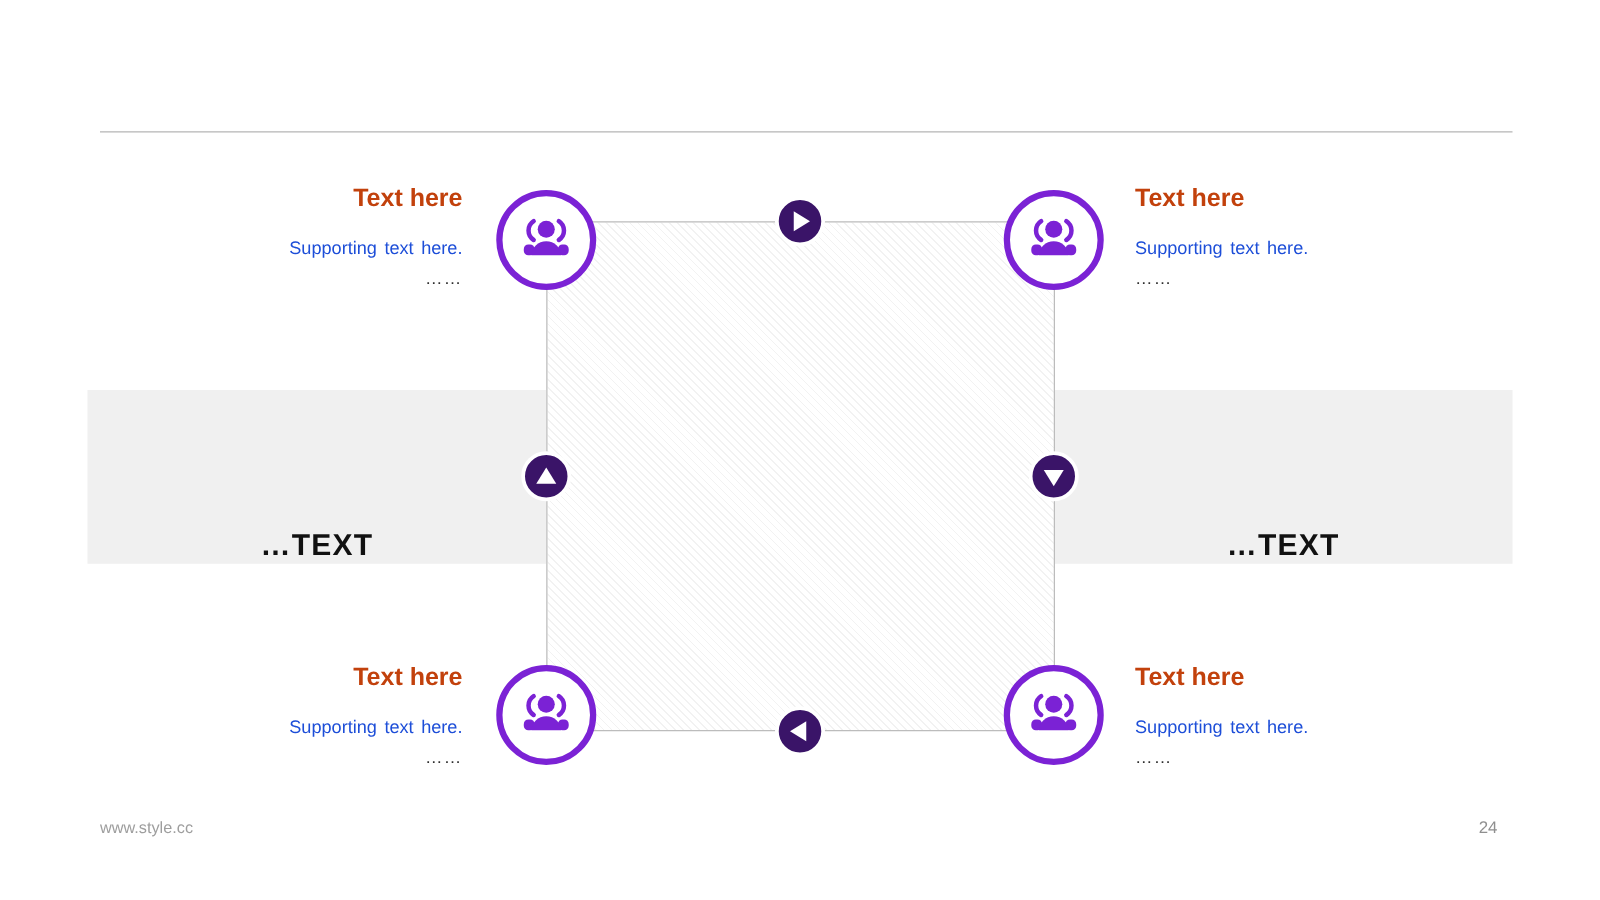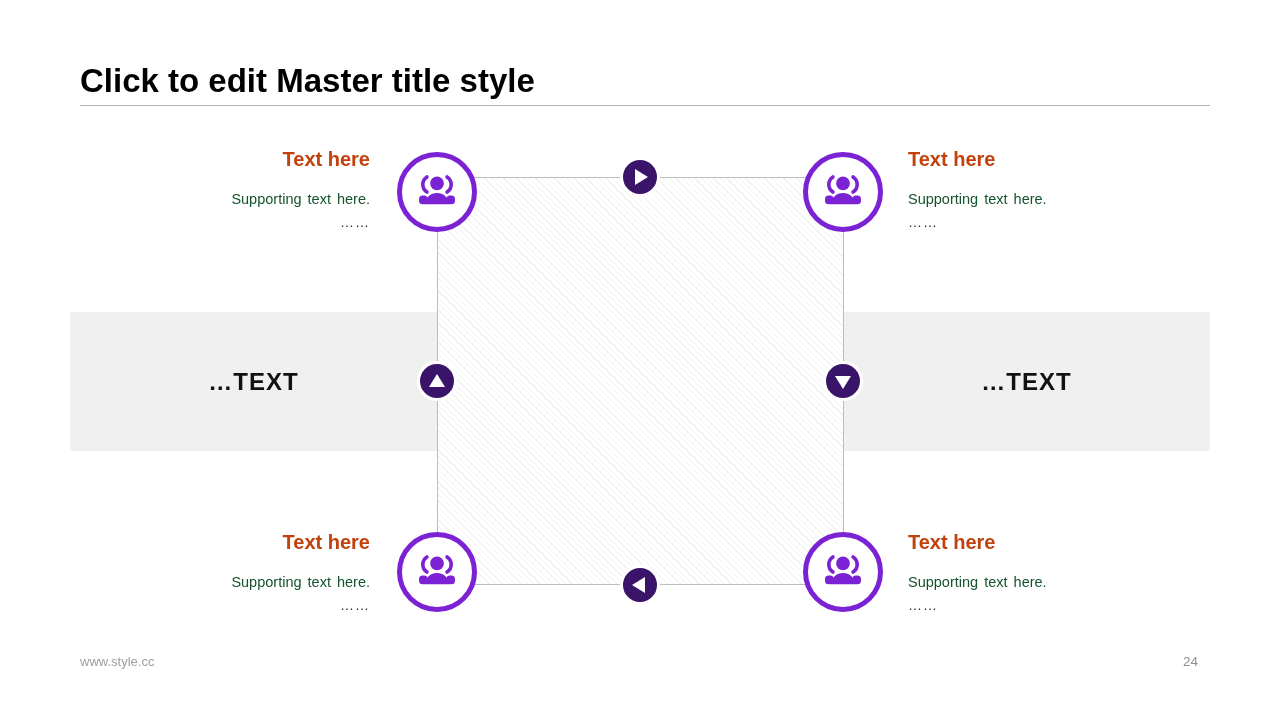--- a/index.html
+++ b/index.html
@@ -41,21 +41,21 @@
     height: 139px;
     background: #f0f0f0;
     z-index: 1;
   }
   .band-label-box {
     position: absolute;
     top: 312px;
     height: 139px;
     width: 367px;
     display: flex;
-    align-items: center;
+    align-items: flex-end;
     justify-content: center;
     z-index: 2;
   }
   .band-label-box.left  { left: 70px;  }
   .band-label-box.right { left: 843px; }
   .band-label {
     font-size: 24px;
     font-weight: 700;
     color: #111;
     letter-spacing: 1px;
@@ -154,21 +154,21 @@
   .cb-br { left: 908px;  top: 531px; text-align: left; }
   .corner-title {
     font-size: 20px;
     font-weight: 700;
     color: #c2410c;
     line-height: 22px;
     margin: 0 0 20px 0;
   }
   .corner-body {
     font-size: 14.5px;
-    color: #14532d;
+    color: #1d4ed8;
     line-height: 18px;
     margin: 12px 0 6px 0;
     word-spacing: 2px;
   }
   .corner-more {
     font-size: 14px;
     color: #2e2e2e;
     line-height: 16px;
     margin: 0;
     letter-spacing: 1px;
@@ -189,21 +189,20 @@
     font-size: 13.5px;
     color: #8f8f8f;
     text-align: center;
   }
 </style>
 </head>
 <body>
 
 <div class="slide">
 
-  <h1 class="slide-title">Click to edit Master title style</h1>
   <div class="title-rule"></div>
 
   <div class="band"></div>
   <div class="band-label-box left">
     <span class="band-label">…TEXT</span>
   </div>
   <div class="band-label-box right">
     <span class="band-label">…TEXT</span>
   </div>
 

